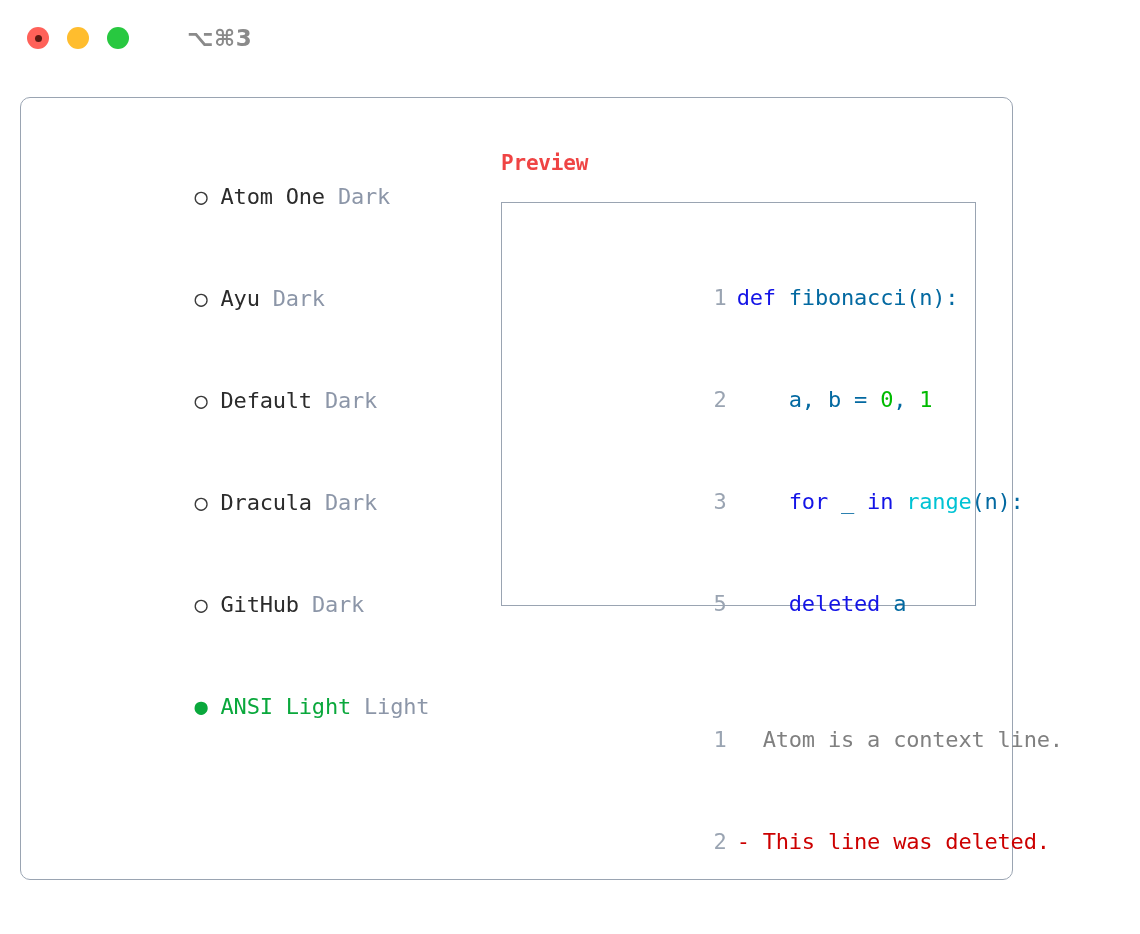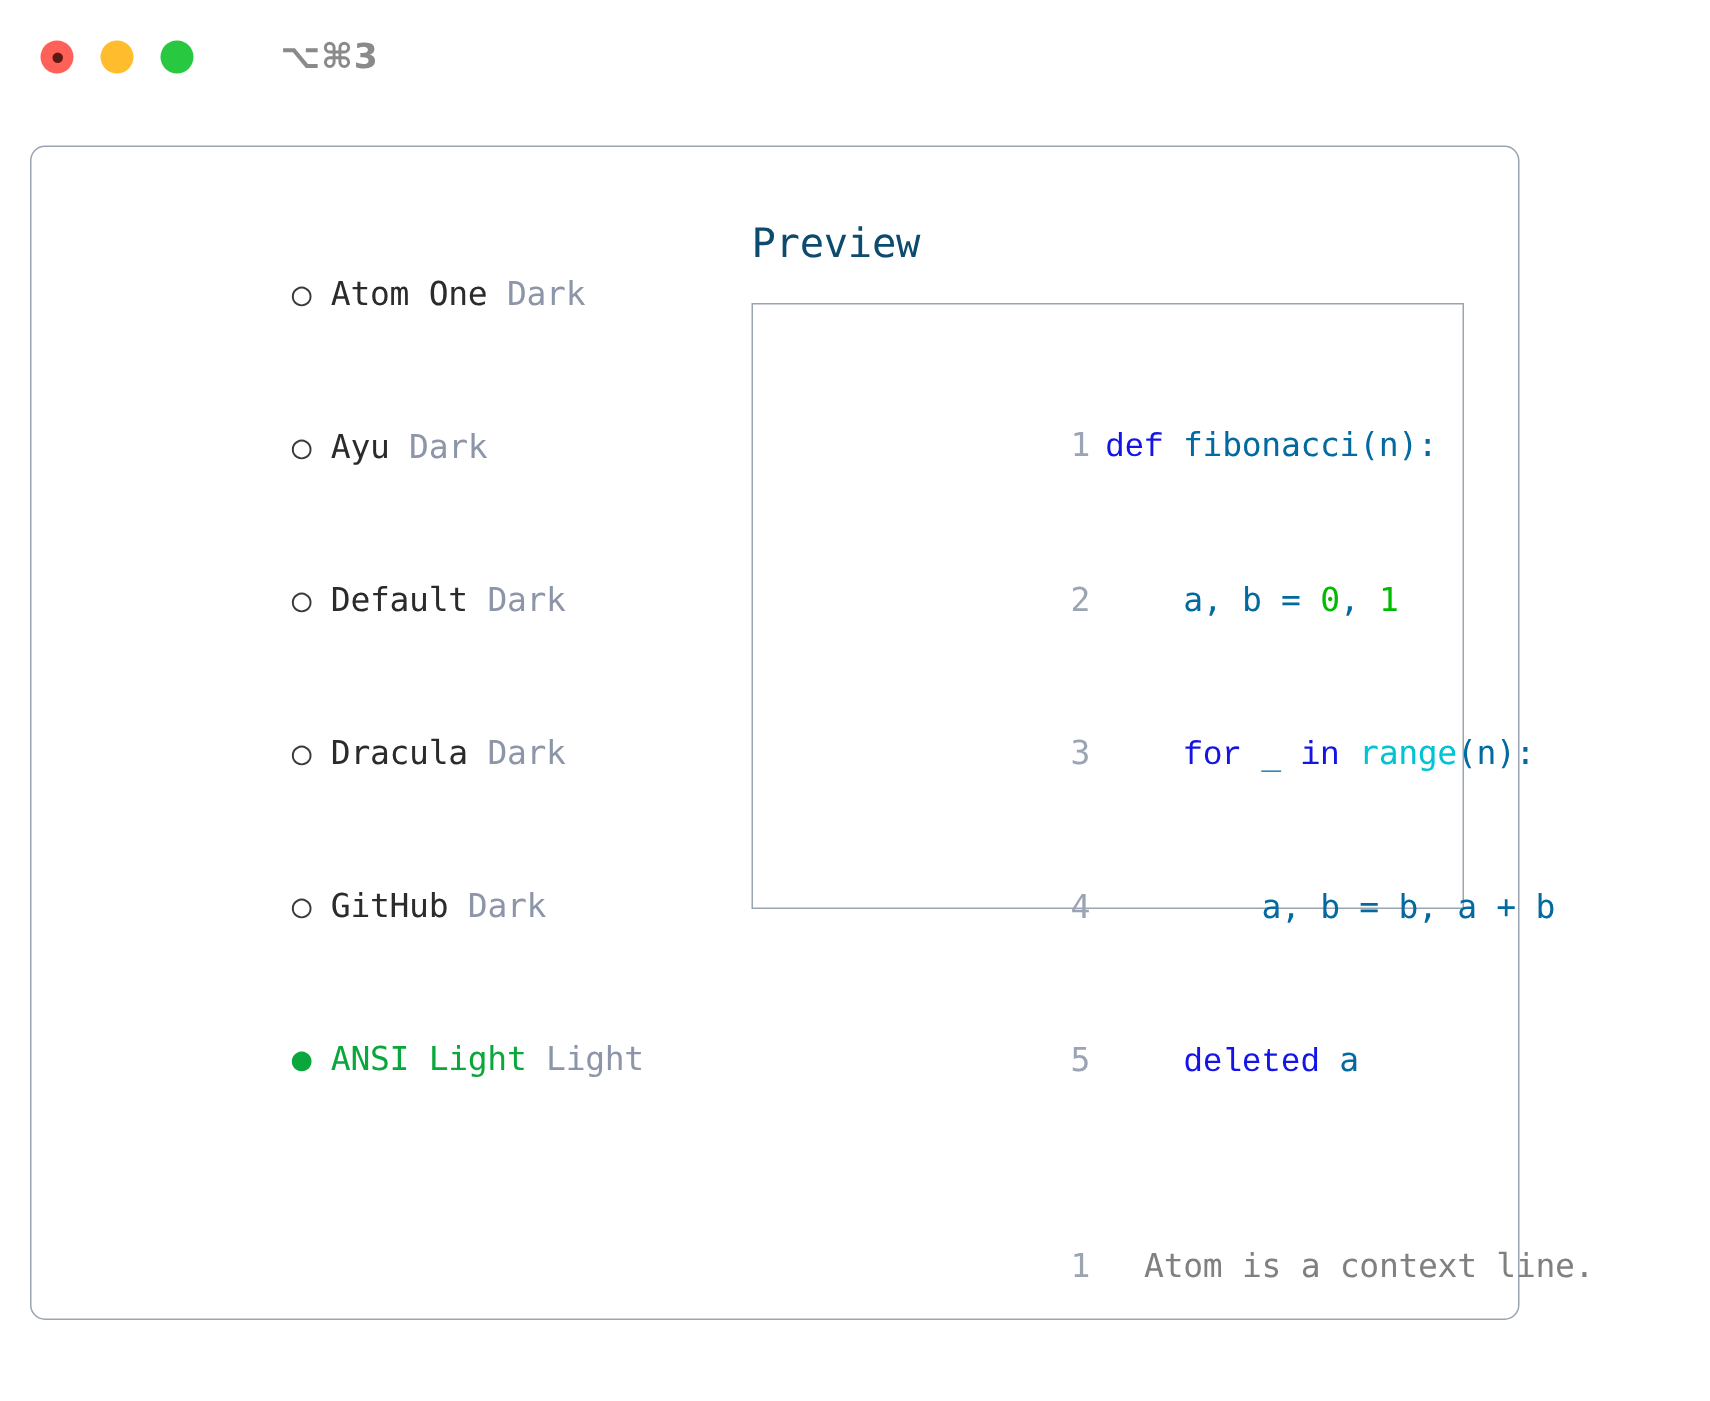--- a/index.html
+++ b/index.html
@@ -123,23 +123,23 @@
   .opt-suffix { color: #8c96a8; }
 
   
   .right-col {
     position: absolute;
     left: 480px;
     top: 48px;
     width: 495px;
   }
   .preview-head {
-    font-size: 27px;
-    font-weight: normal;
-    color: #0c4a6e;
+    font-size: 21px;
+    font-weight: bold;
+    color: #ef4444;
     line-height: 34px;
     letter-spacing: -0.2px;
   }
   .preview-box {
     margin-top: 22px;
     width: 475px;
     height: 404px;
     border: 1.6px solid #9aa4b2;
     box-sizing: border-box;
     background: #ffffff;
@@ -157,21 +157,21 @@
     white-space: pre;
     letter-spacing: -0.2px;
   }
   .ln {
     display: inline-block;
     width: 24px;
     text-align: right;
     color: #9aa4b2;
     margin-right: 10px;
   }
-  .tok-kw   { color: #1414e6; font-family: Liberation Mono, monospace; }
+  .tok-kw   { color: #1414e6; }
   .tok-fn   { color: #00c3d4; margin-top: 31px; }
   .tok-num  { color: #00bb00; }
   .tok-id   { color: #0369a1; }
   .tok-ctx  { color: #808080; }
   .tok-del  { color: #cc0000; }
 
   .code-gap { height: 34px; }
 </style>
 </head>
 <body>
@@ -228,23 +228,20 @@
             </div>
 
             <div class="code-line">
               <span class="ln">2</span><span class="tok-id">    a, b = </span><span class="tok-num">0</span><span class="tok-id">, </span><span class="tok-num">1</span>
             </div>
 
             <div class="code-line">
               <span class="ln">3</span><span class="tok-id">    </span><span class="tok-kw">for</span><span class="tok-id"> _ </span><span class="tok-kw">in</span><span class="tok-id"> </span><span class="tok-fn">range</span><span class="tok-id">(n):</span>
             </div>
 
-            <div class="code-line">
-              <span class="ln">4</span><span class="tok-id">        a, b = b, a + b</span>
-            </div>
 
             <div class="code-line">
               <span class="ln">5</span><span class="tok-id">    </span><span class="tok-kw">deleted</span><span class="tok-id"> a</span>
             </div>
 
             <div class="code-gap"></div>
 
             <div class="code-line">
               <span class="ln">1</span><span class="tok-ctx">  Atom is a context line.</span>
             </div>

